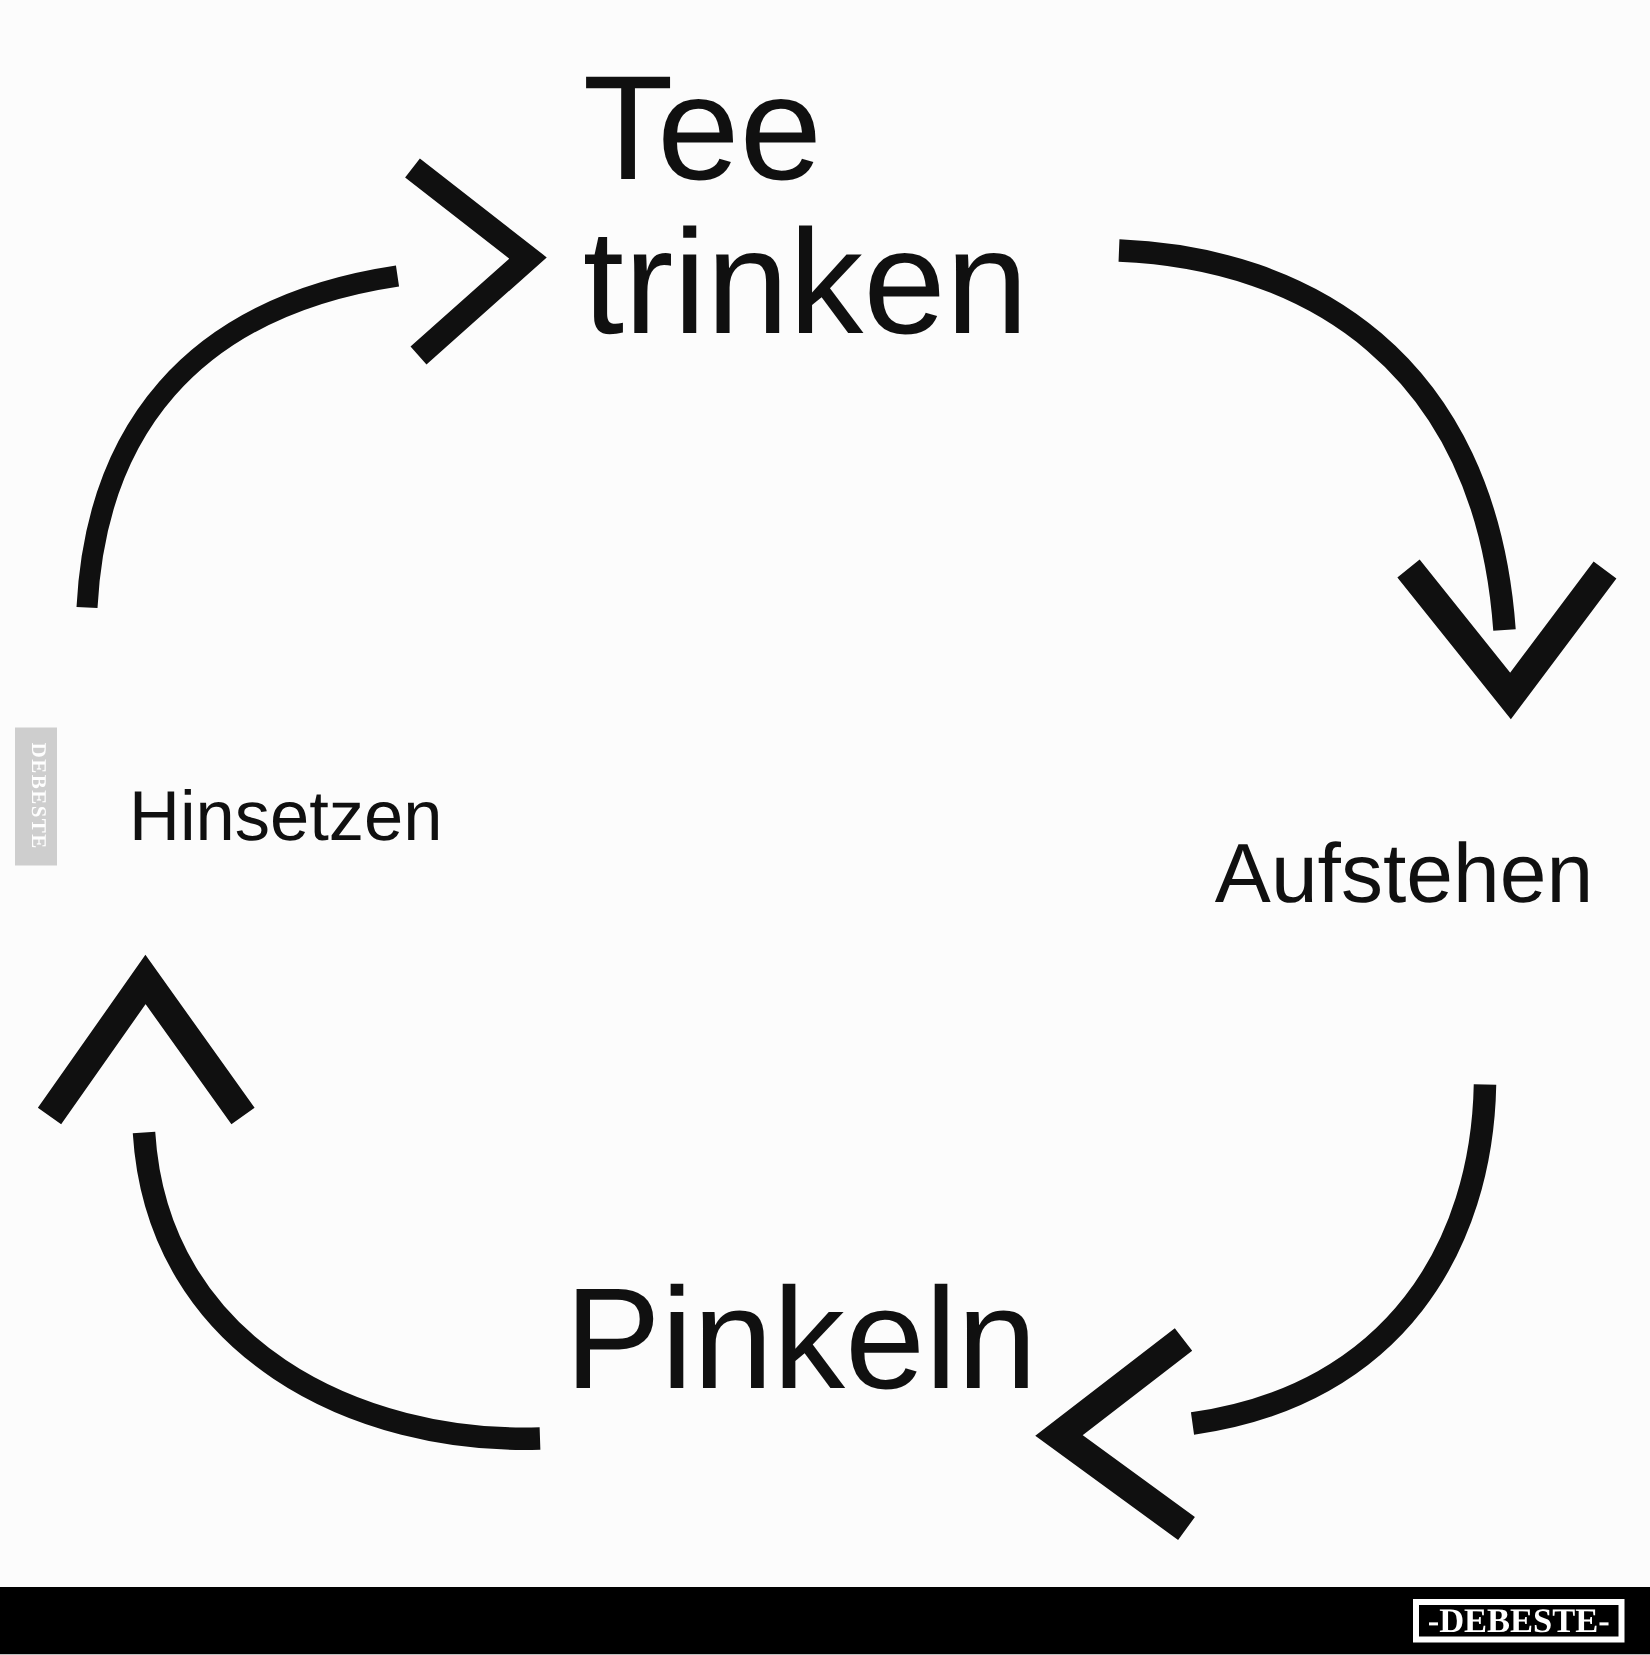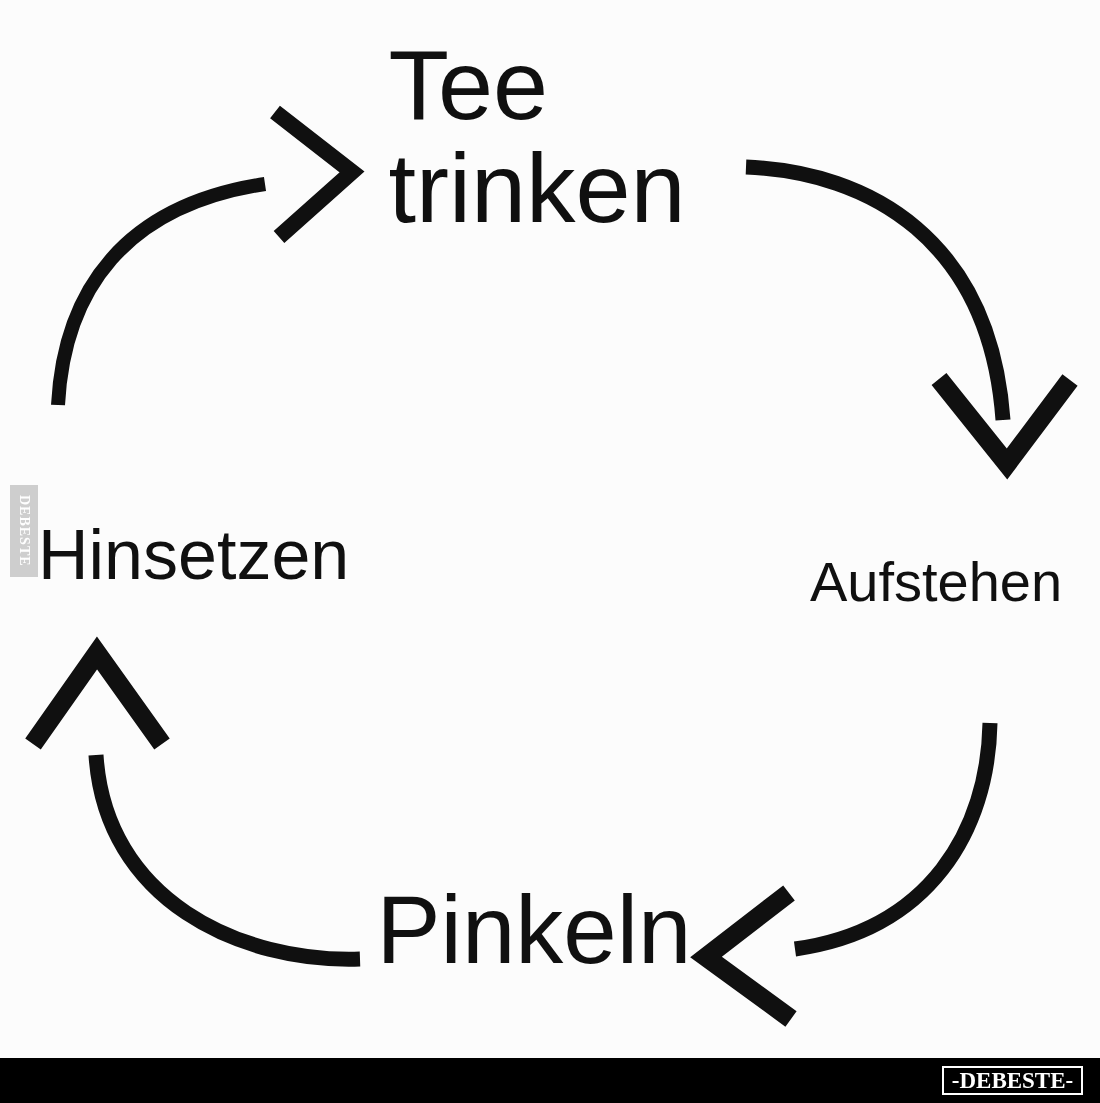--- a/index.html
+++ b/index.html
@@ -24,23 +24,23 @@
     stroke-linejoin: miter;
   }
   .label {
     position: absolute;
     color: var(--ink, #101010);
     line-height: 1;
     white-space: nowrap;
   }
   .label.centered { transform: translateX(-50%); }
   .label-top    { left: 537px; top: 33px;  font-size: 99px; line-height: 103px; }
-  .label-left   { left: 38px;  top: 520px; font-size: 70px; }
+  .label-left   { left: 38px;  top: 520px; font-size: 47px; padding-left: 48px; }
   .label-right  { left: 936px; top: 554px; font-size: 56px; }
-  .label-bottom { left: 534px; top: 882px; font-size: 96px; }
+  .label-bottom { left: 534px; top: 845px; font-size: 96px; }
 
   .side-watermark {
     position: absolute;
     left: 10px; top: 485px;
     width: 28px; height: 92px;
     background: #cbcbcb;
     opacity: 0.92;
     display: flex;
     align-items: center;
     justify-content: center;
@@ -58,21 +58,21 @@
     position: absolute;
     left: 0; bottom: 0;
     width: 100%;
     height: 45px;
     background: var(--footer-bg, #000000);
   }
   .footer-logo {
     position: absolute;
     left: 942px; top: 8px;
     width: 141px; height: 29px;
-    border: 2px solid #ffffff;
+    border: 4px solid #ffffff;
     box-sizing: border-box;
     display: flex;
     align-items: center;
     justify-content: center;
     font-family: "Liberation Serif", serif;
     font-weight: bold;
     font-size: 23px;
     letter-spacing: 0px;
     color: #ffffff;
   }

